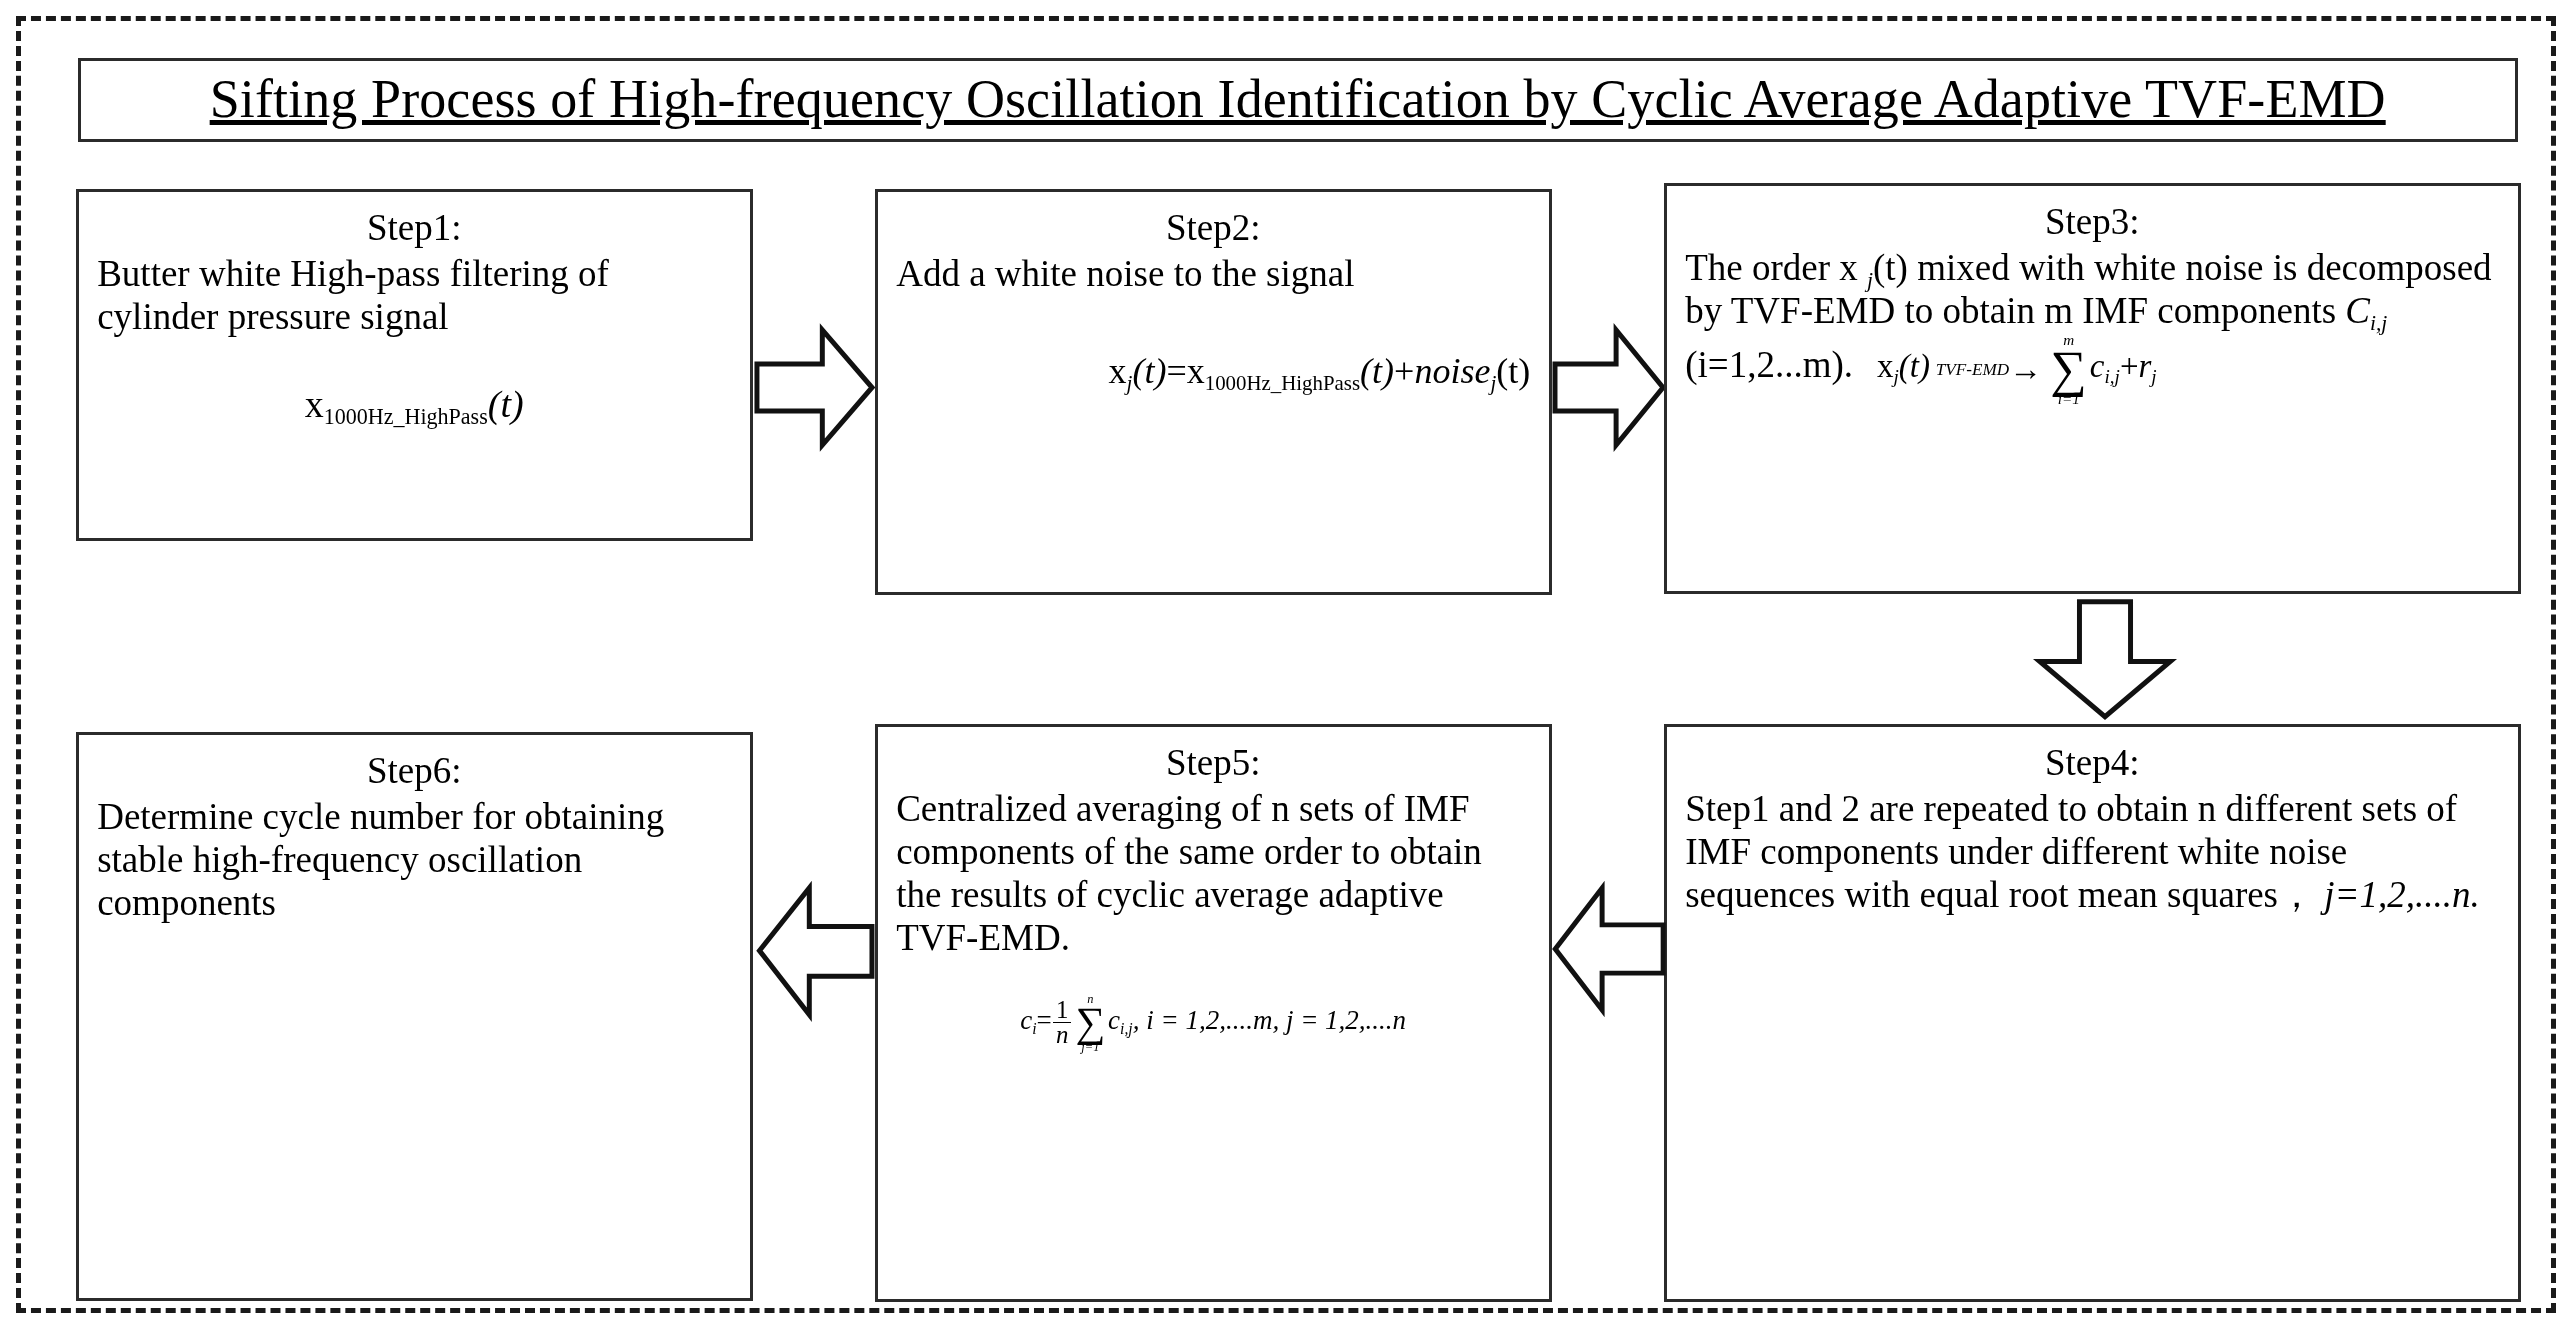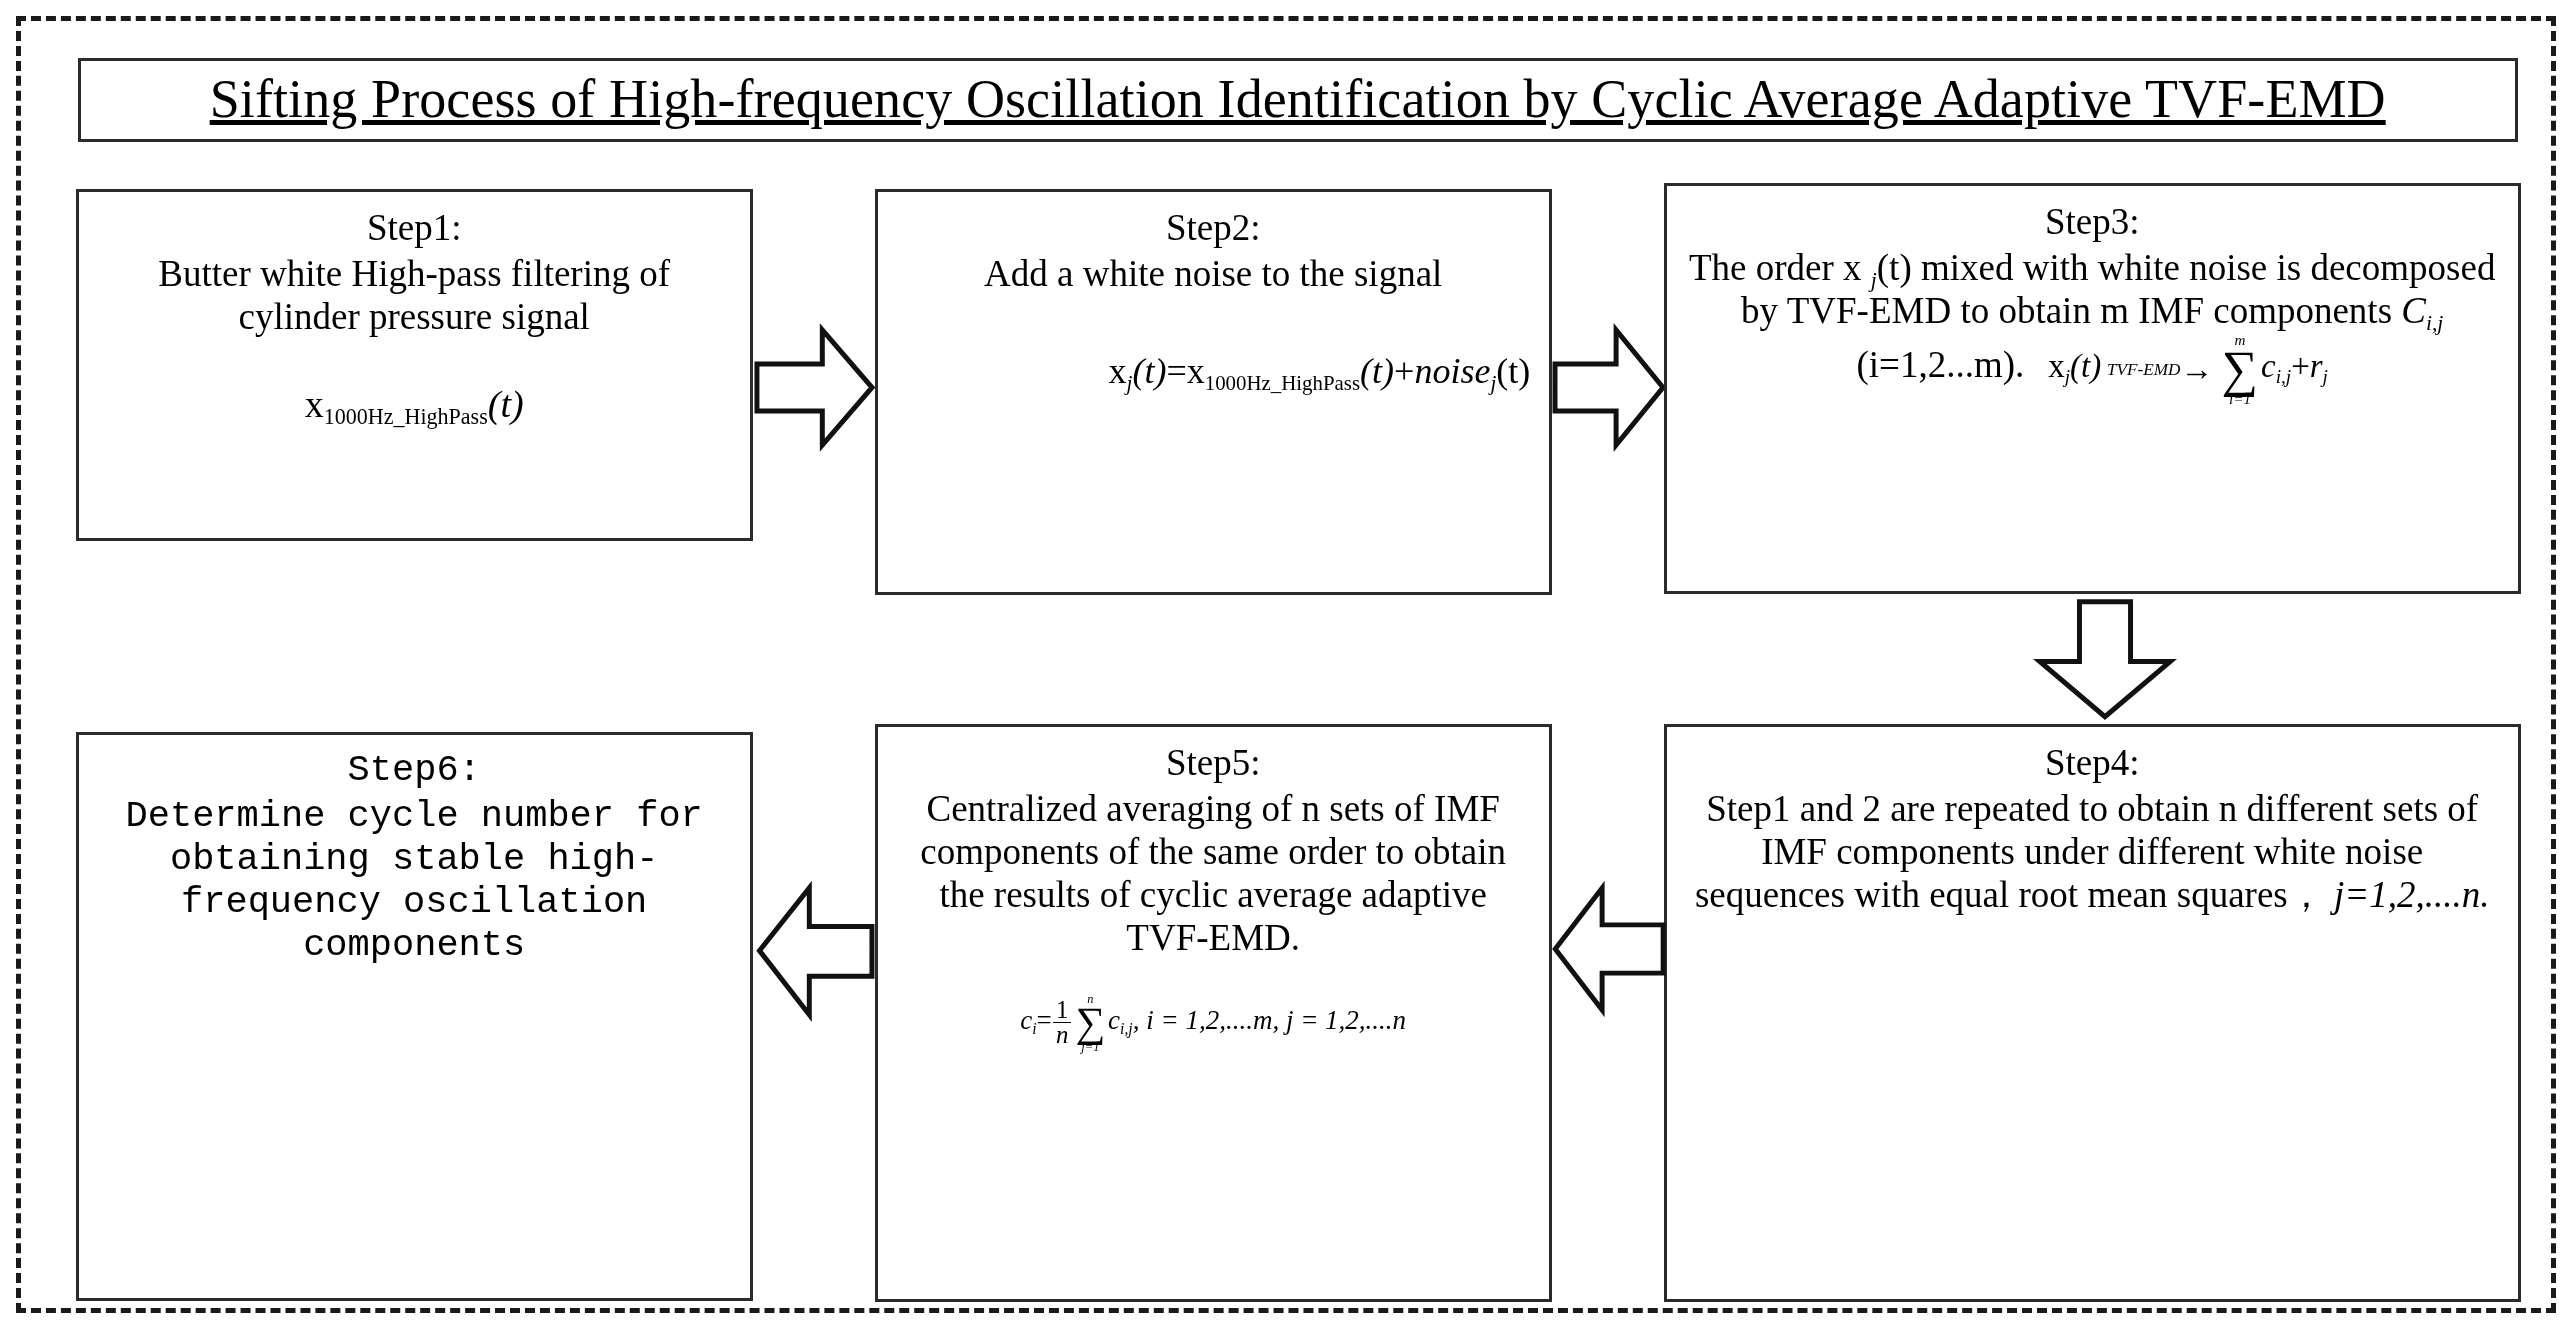--- a/index.html
+++ b/index.html
@@ -60,29 +60,29 @@
   }
   .step-head {
     text-align: center;
     font-size: 37px;
     line-height: 1.12;
     margin-bottom: 2.8px;
   }
   .step-body {
     font-size: 37px;
     line-height: 1.17;
-    text-align: center;
+    text-align: left;
   }
   .step-body .ital { font-style: italic; }
 
   
   #step1-box { left: 55px;   top: 168px;  width: 677px;  height: 352px; }
   #step2-box { left: 854px; top: 168px;  width: 677px;  height: 406px; }
   #step3-box { left: 1643px; top: 162px;  width: 857px; height: 411px; }
-  #step6-box { left: 55px;   top: 711px; width: 677px;  height: 569px; font-family: Liberation Mono, monospace; }
+  #step6-box { left: 55px;   top: 711px; width: 677px;  height: 569px; }
   #step5-box { left: 854px; top: 703px;  width: 677px;  height: 578px; }
   #step4-box { left: 1643px; top: 703px;  width: 857px; height: 578px; }
 
   
   .math {
     font-family: "Liberation Serif", "DejaVu Serif", serif;
     white-space: nowrap;
   }
   .mi { font-style: italic; }
   sub.sm, sup.sm {

